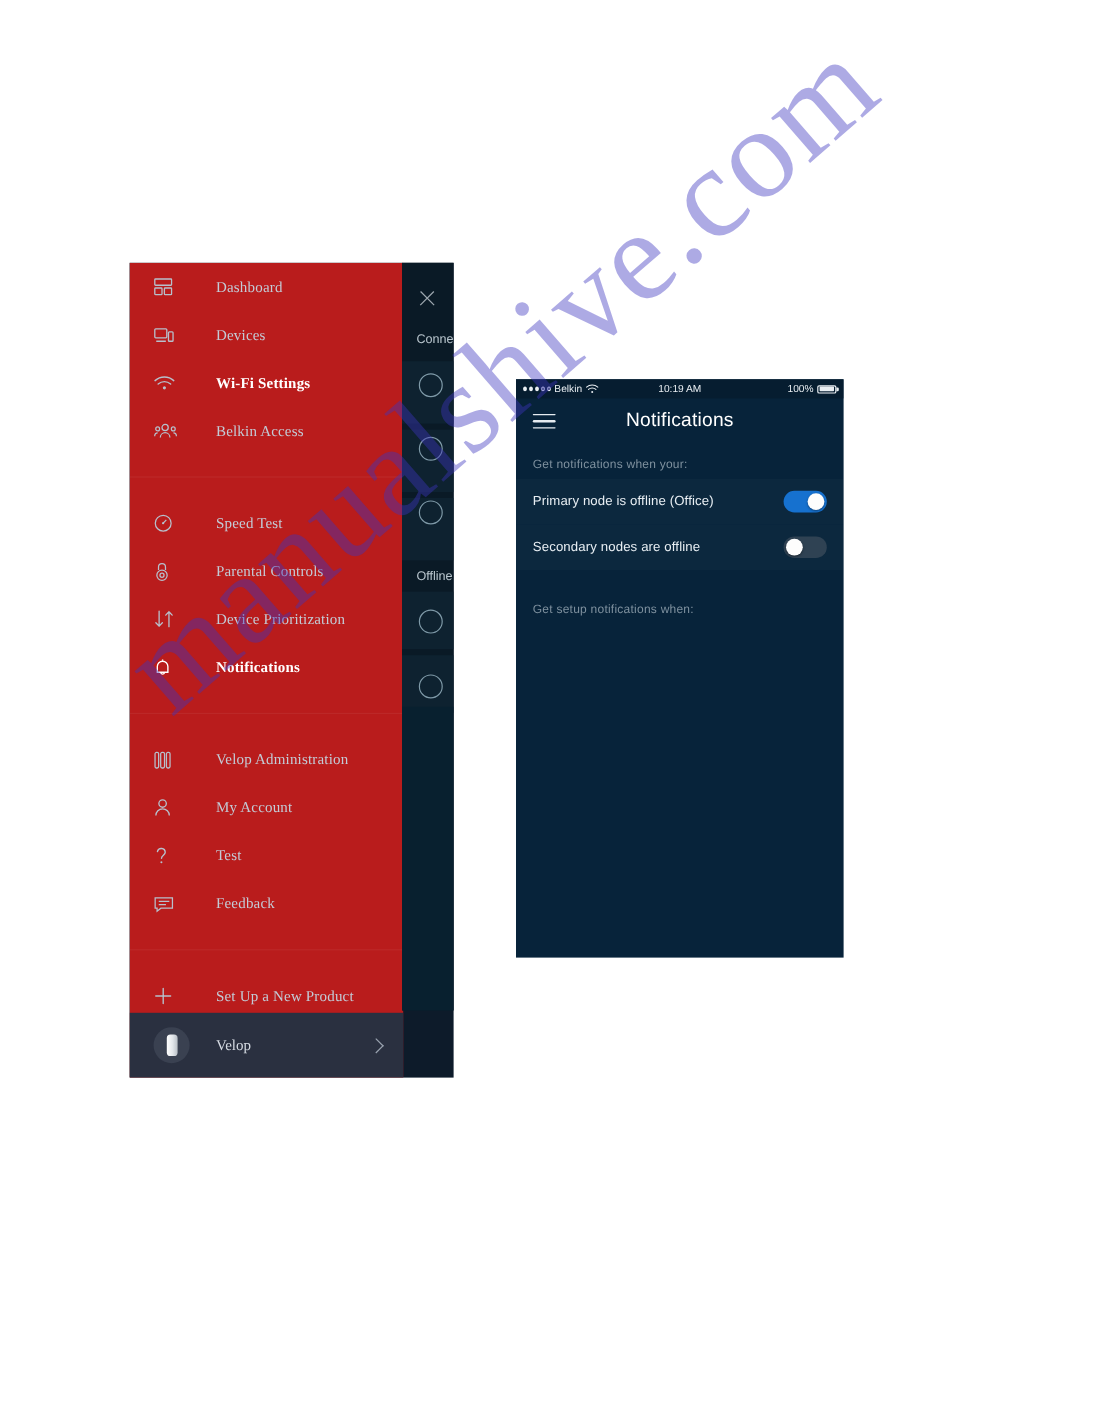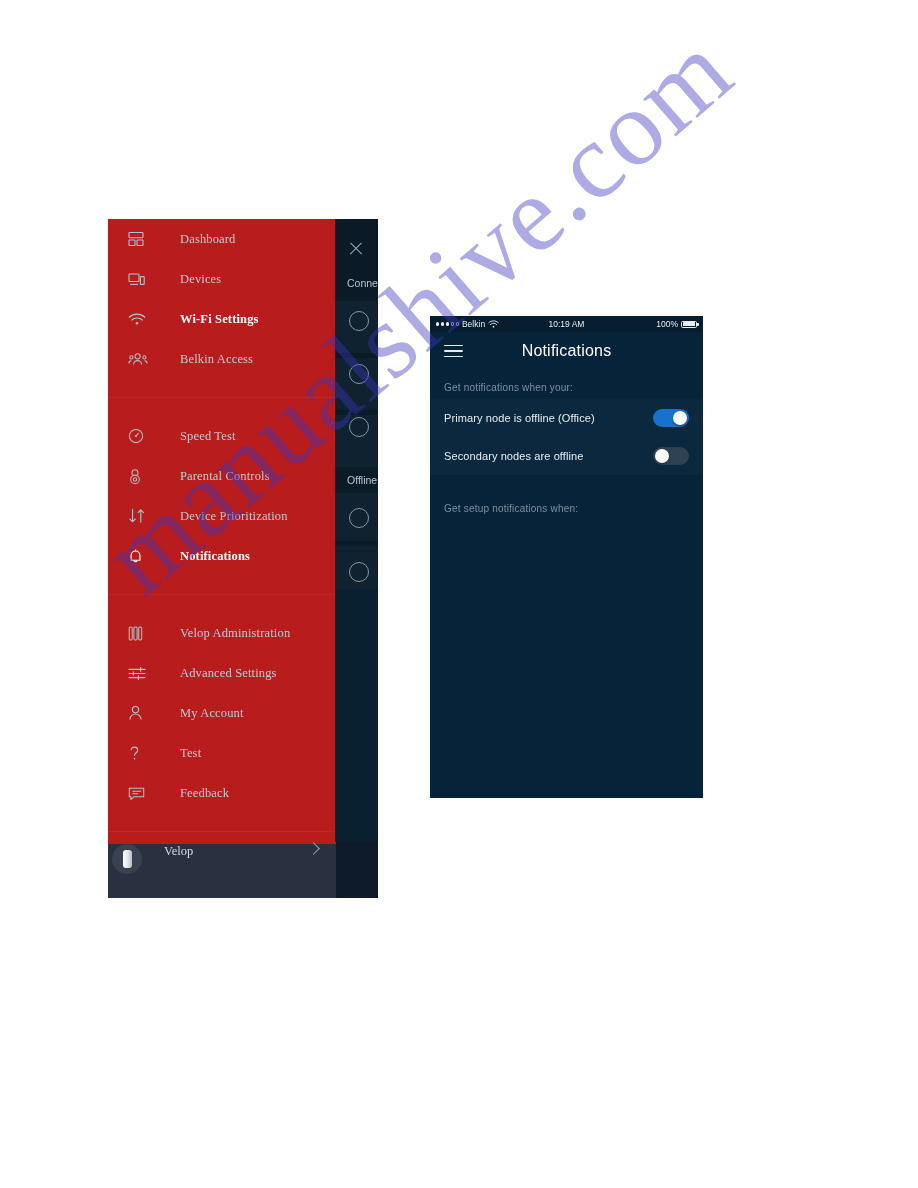--- a/index.html
+++ b/index.html
@@ -171,21 +171,22 @@
   .menu-gap { height: 18px; }
 
   .drawer-footer {
     position: absolute;
     left: 0;
     bottom: 0;
     width: 228px;
     height: 54px;
     background: #2a3040;
     display: flex;
-    padding-left: 4px;
+    align-items: center;
+    padding-left: 20px;
     box-sizing: border-box;
   }
   .df-avatar {
     width: 30px; height: 30px;
     border-radius: 50%;
     background: #3a4151;
     display: flex;
     align-items: center;
     justify-content: center;
     flex: none;
@@ -462,29 +463,20 @@
         <span class="mi-icon">
           <svg width="15" height="17" viewBox="0 0 15 17" fill="none" stroke="currentColor" stroke-width="1.05">
             <rect x="1.2" y="2" width="3" height="13" rx="1.2"></rect>
             <rect x="5.9" y="2" width="3.2" height="13" rx="1.2"></rect>
             <rect x="10.7" y="2" width="3" height="13" rx="1.2"></rect>
           </svg>
         </span>
         <span class="mi-label">Velop Administration</span>
       </div>
 
-      <div class="menu-item">
-        <span class="mi-icon">
-          <svg width="18" height="15" viewBox="0 0 18 15" fill="none" stroke="currentColor" stroke-width="1.1" stroke-linecap="round">
-            <path d="M1 3.4h16M1 7.5h16M1 11.6h16"></path>
-            <path d="M12.6 1.6v3.6M5.3 5.7v3.6M10.4 9.8v3.6"></path>
-          </svg>
-        </span>
-        <span class="mi-label">Advanced Settings</span>
-      </div>
 
       <div class="menu-item">
         <span class="mi-icon">
           <svg width="15" height="16" viewBox="0 0 15 16" fill="none" stroke="currentColor" stroke-width="1.1">
             <circle cx="7.5" cy="4.6" r="3.1"></circle>
             <path d="M1.9 14.6c0-3.1 2.5-5.6 5.6-5.6s5.6 2.5 5.6 5.6"></path>
           </svg>
         </span>
         <span class="mi-label">My Account</span>
       </div>

